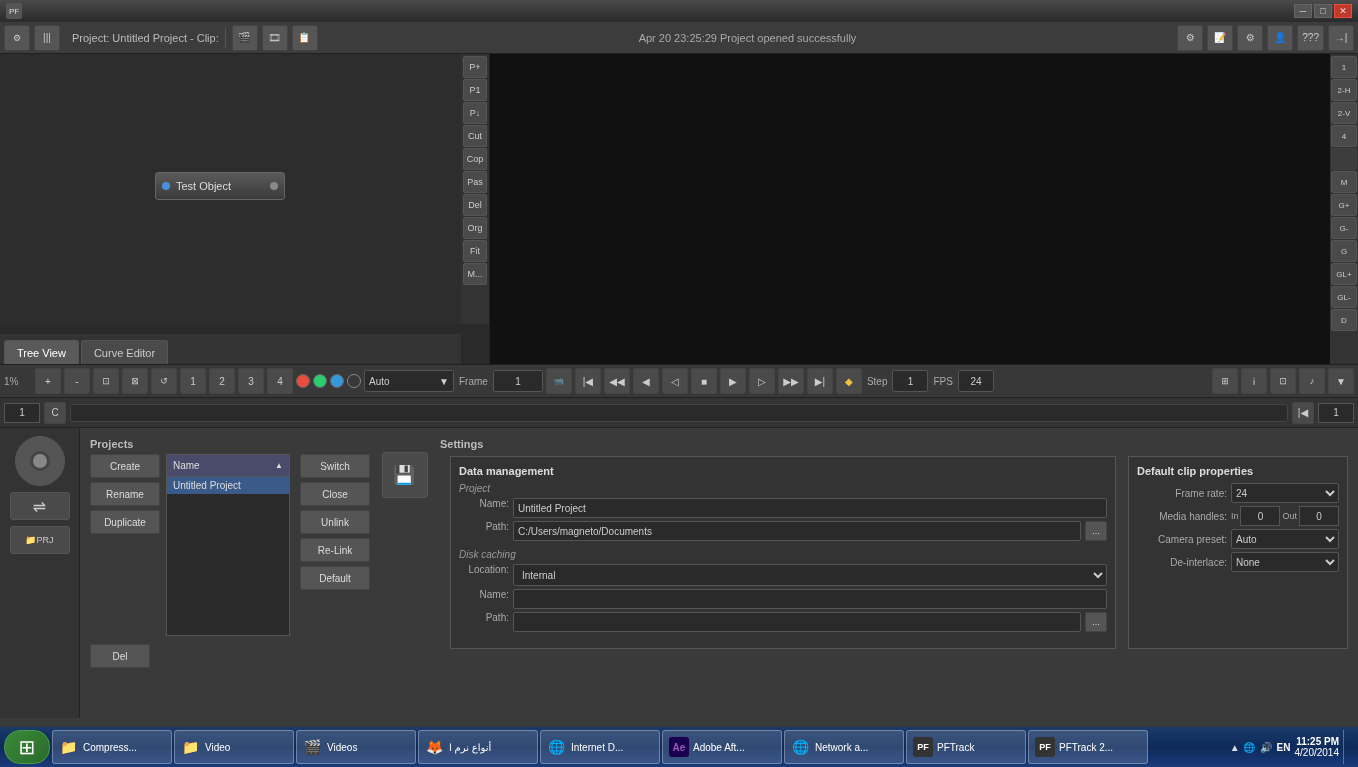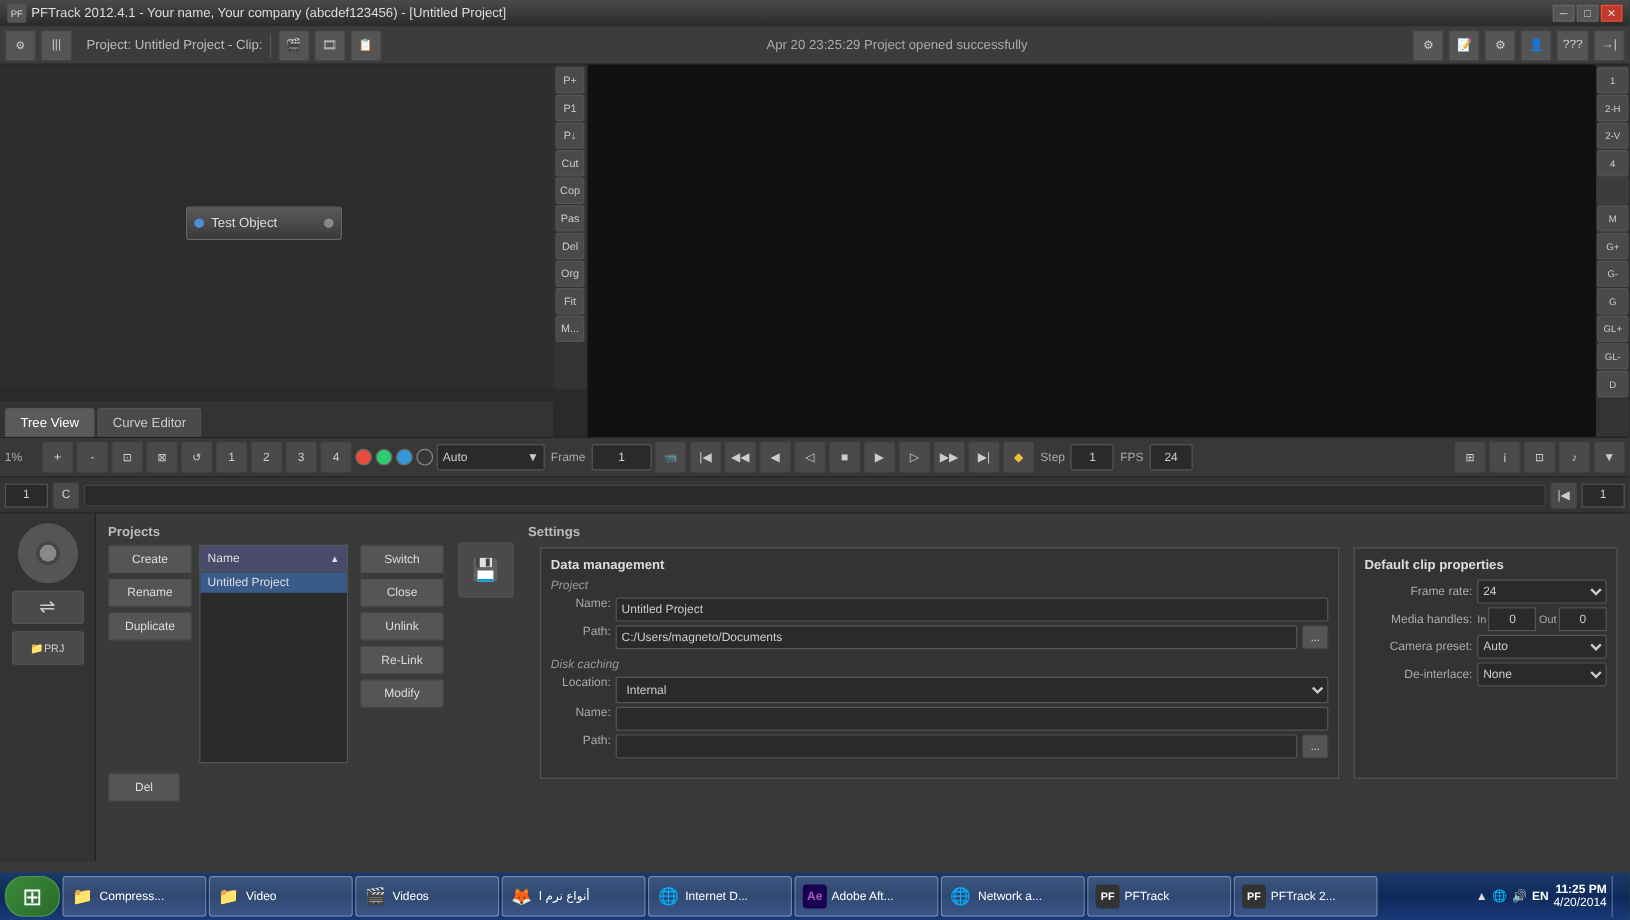--- a/index.html
+++ b/index.html
@@ -250,21 +250,20 @@
     }
 
     .main-container { position: relative; }
   </style>
 </head>
 <body>
 
 <div class="title-bar">
   <div class="title-bar-left">
     <div class="title-bar-icon">PF</div>
-    <span>PFTrack 2012.4.1 - Your name, Your company (abcdef123456) - [Untitled Project]</span>
   </div>
   <div class="title-bar-right">
     <button class="win-btn">─</button>
     <button class="win-btn">□</button>
     <button class="win-btn close">✕</button>
   </div>
 </div>
 
 <div class="top-toolbar">
   <button class="tb-btn" style="font-size:9px;">⚙</button>
@@ -418,21 +417,21 @@
               </div>
               <div class="name-items">
                 <div class="name-item selected">Untitled Project</div>
               </div>
             </div>
             <div class="switch-buttons">
               <button class="sw-btn">Switch</button>
               <button class="sw-btn">Close</button>
               <button class="sw-btn">Unlink</button>
               <button class="sw-btn">Re-Link</button>
-              <button class="sw-btn">Modify</button>
+              <button class="sw-btn">Default</button>
             </div>
           </div>
           <div class="del-area" style="margin-top:8px;">
             <button class="del-btn">Del</button>
           </div>
         </div>
 
         <div style="display:flex; align-items:flex-start; padding-top:14px;">
           <button class="save-proj-btn" style="font-size:18px;">💾</button>
         </div>

